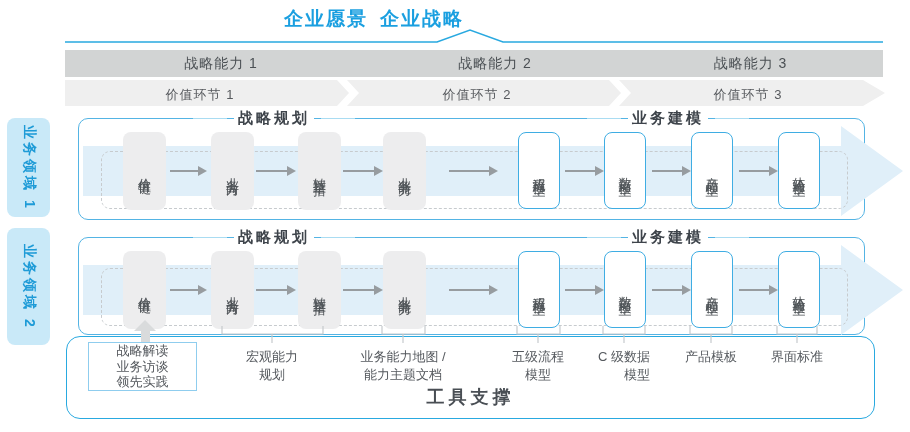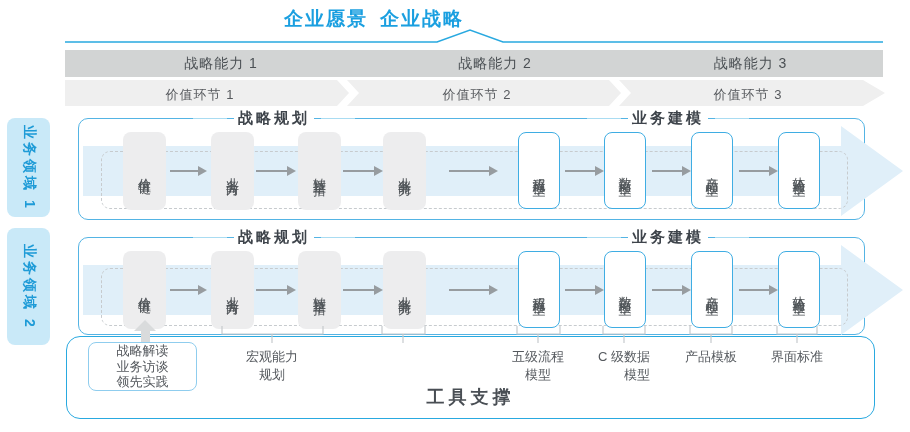--- a/index.html
+++ b/index.html
@@ -45,21 +45,21 @@
         border-left:9px solid #979CA0;border-top:5px solid transparent;border-bottom:5px solid transparent;}
   .row-header{position:absolute;top:-10px;transform:translateX(-50%);display:flex;align-items:center;gap:7px;z-index:3;}
   .row-header .hline{width:34px;height:1px;background:#A9DCF2;}
   .row-header .htext{font-size:15px;font-weight:bold;color:#3E444B;letter-spacing:3px;background:#fff;
         padding:0 4px;white-space:nowrap;}
 
   
   .deliv-label{position:absolute;top:348px;transform:translateX(-50%);text-align:center;font-size:13px;
         color:#55595E;line-height:1.35;z-index:8;white-space:nowrap;}
   .practice-box{position:absolute;left:88px;top:342px;width:107px;height:47px;border:1px solid #8FCDEE;
-        border-radius:8px;background:#fff;display:flex;flex-direction:column;align-items:center;
+        border-radius:0;background:#fff;display:flex;flex-direction:column;align-items:center;
         justify-content:center;font-size:13px;color:#55595E;line-height:1.2;z-index:8;}
   .up-arrow-shaft{position:absolute;left:141px;top:330px;width:9px;height:13px;background:#D9DBDC;z-index:6;}
   .up-arrow-head{position:absolute;left:134px;top:320px;width:0;height:0;border-left:11px solid transparent;
         border-right:11px solid transparent;border-bottom:11px solid #D9DBDC;z-index:6;}
 
   
   .tool-box{position:absolute;left:66px;top:336px;width:807px;height:81px;border:1.5px solid #29A9E0;
         border-radius:14px;display:flex;align-items:flex-end;justify-content:center;z-index:1;background:#fff;}
   .tool-text{font-size:18px;font-weight:bold;color:#494E54;letter-spacing:4px;padding-bottom:9px;}
 </style>
@@ -178,20 +178,24 @@
   <div class="practice-box">
     <div>战略解读</div>
     <div>业务访谈</div>
     <div>领先实践</div>
   </div>
 
   <div class="deliv-label" style="left:272px;">
     <div>宏观能力</div>
     <div>规划</div>
   </div>
+  <div class="deliv-label" style="left:403px;">
+    <div>业务能力地图 /</div>
+    <div>能力主题文档</div>
+  </div>
   <div class="deliv-label" style="left:538px;">
     <div>五级流程</div>
     <div>模型</div>
   </div>
   <div class="deliv-label" style="left:624px;text-align:right;">
     <div>C 级数据</div>
     <div>模型</div>
   </div>
   <div class="deliv-label" style="left:711px;">
     <div>产品模板</div>

